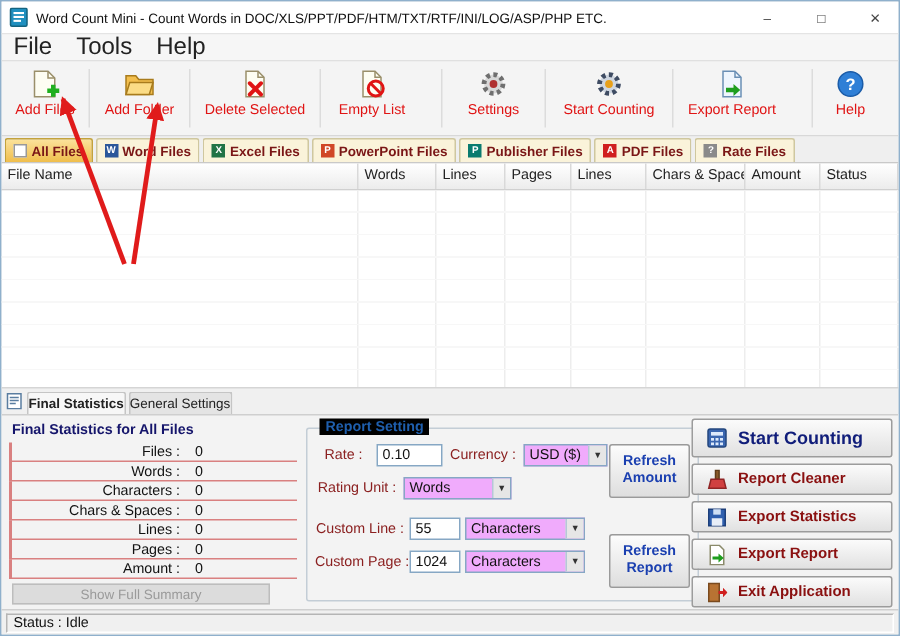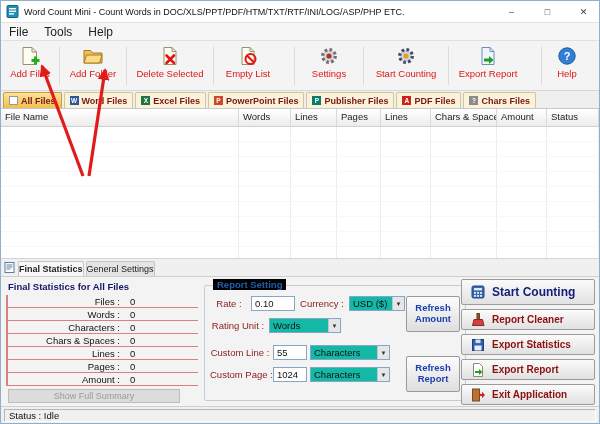--- a/index.html
+++ b/index.html
@@ -11,21 +11,21 @@
 
   
   .titlebar { height:22px; background:#ffffff; display:flex; align-items:center;
               padding-left:5px; gap:5px; border-bottom:1px solid #e4e4e4; flex:0 0 auto; }
   .titlebar .title { font-size:9px; color:#111; flex:1; white-space:nowrap; overflow:hidden; }
   .wctrl { width:31px; height:21px; display:flex; align-items:center; justify-content:center;
            font-size:9px; color:#444; }
 
   
   .menubar { height:18px; display:flex; align-items:flex-end; background:#f6f6f6;
-             border-bottom:1px solid #e0e0e0; font-size:12px; color:#222; flex:0 0 auto; }
+             border-bottom:1px solid #e0e0e0; font-size:16px; color:#222; flex:0 0 auto; }
   .menu-item { padding:0 8px; height:100%; display:flex; align-items:center; }
 
   
   .toolbar { height:50px; display:flex; align-items:stretch; background:#f4f4f4;
              border-bottom:1px solid #d8d8d8; padding:2px 2px; flex:0 0 auto; }
   .tbtn { display:flex; flex-direction:column; align-items:center; justify-content:flex-start;
           padding-top:3px; gap:2px; }
   .tbtn .lbl { color:#e01414; font-size:9.5px; white-space:nowrap; }
   .tsep { width:1px; background:#dcdcdc; margin:3px 2px; }
   .sp14 { margin-left:14px; } .sp16 { margin-left:16px; }
@@ -80,21 +80,21 @@
                border:1px solid #c3cdd6; border-radius:2px; padding:10px 5px 4px 5px; background:#f3f3f3; }
   .gtitle2 { position:absolute; top:-7px; left:8px; background:#000000; padding:0 4px;
              font-size:9.5px; color:#1f5fae; font-weight:bold; }
   .rline { display:flex; align-items:center; font-size:9.5px; }
   .mb7 { margin-bottom:7px; } .mb12 { margin-bottom:12px; }
   .rlabel { color:#8b2020; text-align:center; margin-right:3px; white-space:nowrap; }
   .rl38{width:38px}.rl48{width:48px}.rl56{width:56px}.rl60{width:60px}
   .textbox { background:#fff; border:1px solid #86a7c4; height:15px; font-size:9.5px;
              padding:1px 3px; margin-right:3px; color:#111; }
   .tb44{width:44px}.tb34{width:34px}
-  .combo { display:flex; align-items:center; justify-content:space-between; background:#14b8a6;
+  .combo { display:flex; align-items:center; justify-content:space-between; background:#f0abfc;
            border:1px solid #86a7c4; height:15px; font-size:9.5px; padding-left:3px; color:#111; }
   .combo .arrow { width:12px; height:13px; background:#e6e6e6; border-left:1px solid #b5c7d8;
                   font-size:6px; display:flex; align-items:center; justify-content:center; color:#333; }
   .cb56{width:56px}.cb72{width:72px}.cb80{width:80px}
   .refresh-col { position:absolute; right:5px; top:10px; width:54px; display:flex;
                  flex-direction:column; gap:24px; }
   .refresh-btn { height:36px; background:linear-gradient(#fcfcfc,#dedede); border:1px solid #9a9a9a;
                  border-radius:2px; color:#1a3fb0; font-weight:bold; font-size:9.5px; text-align:center;
                  display:flex; align-items:center; justify-content:center; line-height:1.15; padding:2px; }
 
@@ -230,21 +230,21 @@
     <div class="ftab">
       <span class="tabicon ti-pub">P</span>
       <span>Publisher Files</span>
     </div>
     <div class="ftab">
       <span class="tabicon ti-pdf">A</span>
       <span>PDF Files</span>
     </div>
     <div class="ftab">
       <span class="tabicon ti-other">?</span>
-      <span>Chars Files</span>
+      <span>Rate Files</span>
     </div>
   </div>
 
   <div class="thead">
     <div class="hcell w0">File Name</div>
     <div class="hcell w1">Words</div>
     <div class="hcell w2">Lines</div>
     <div class="hcell w3">Pages</div>
     <div class="hcell w4">Lines</div>
     <div class="hcell w5">Chars &amp; Spaces</div>

